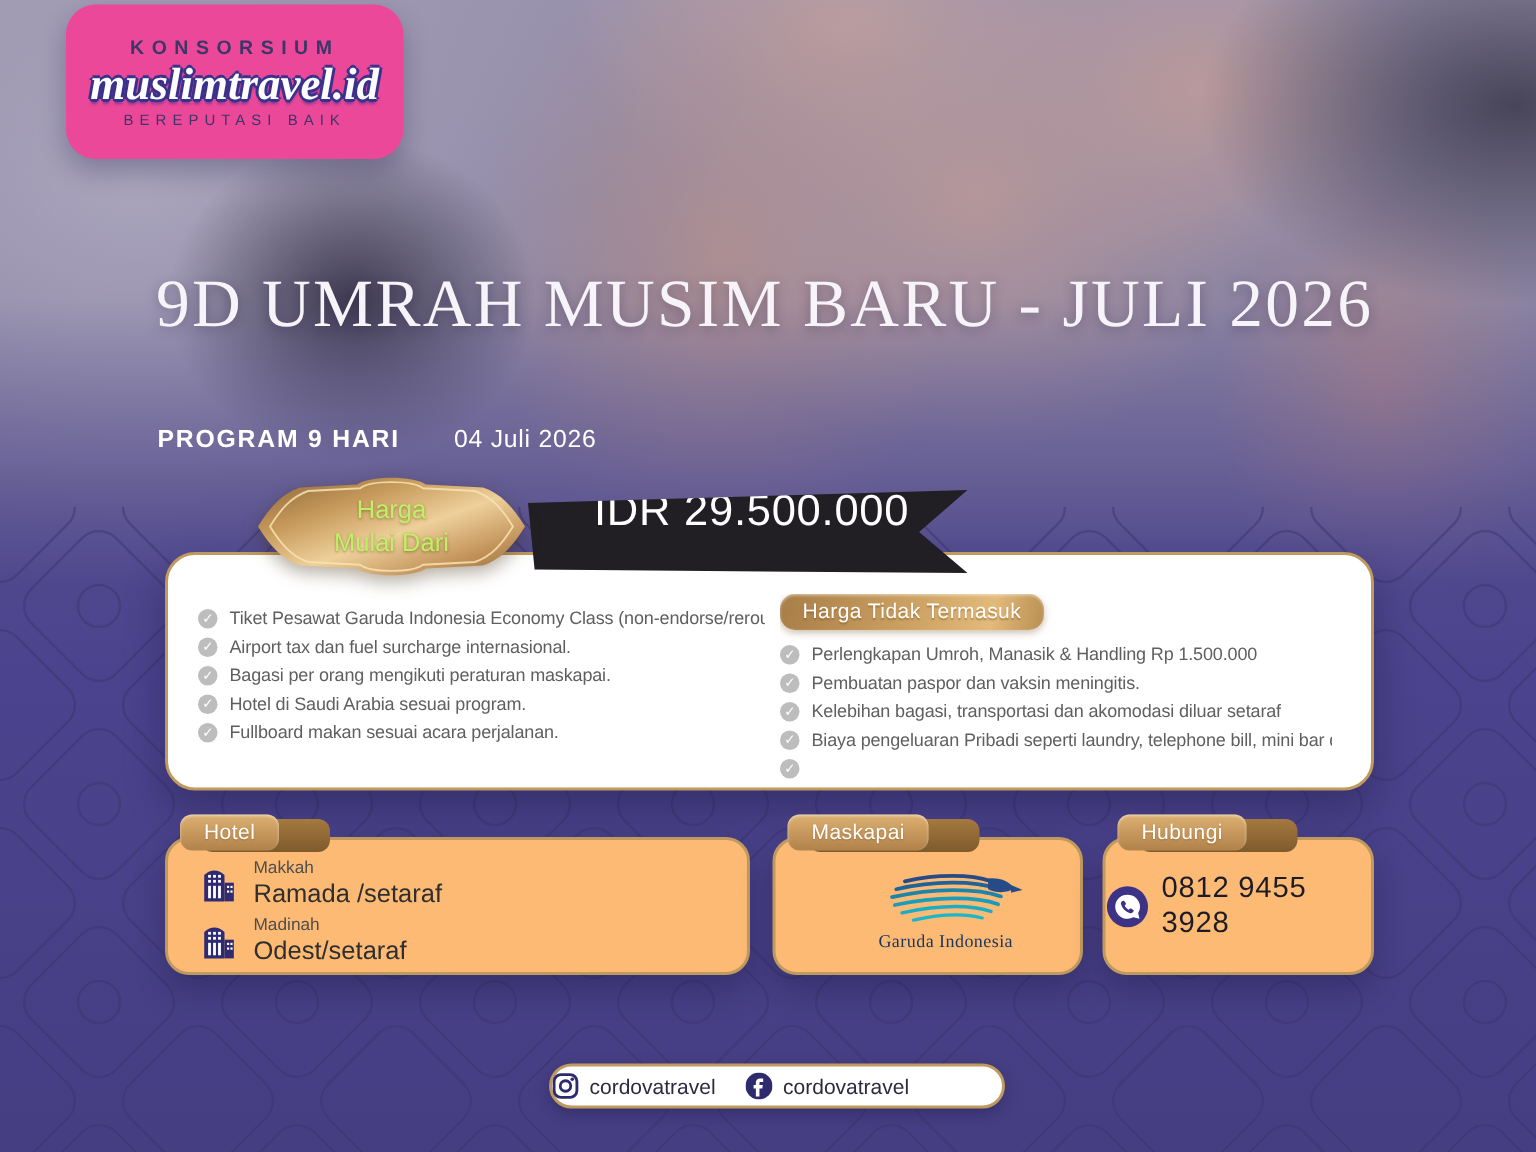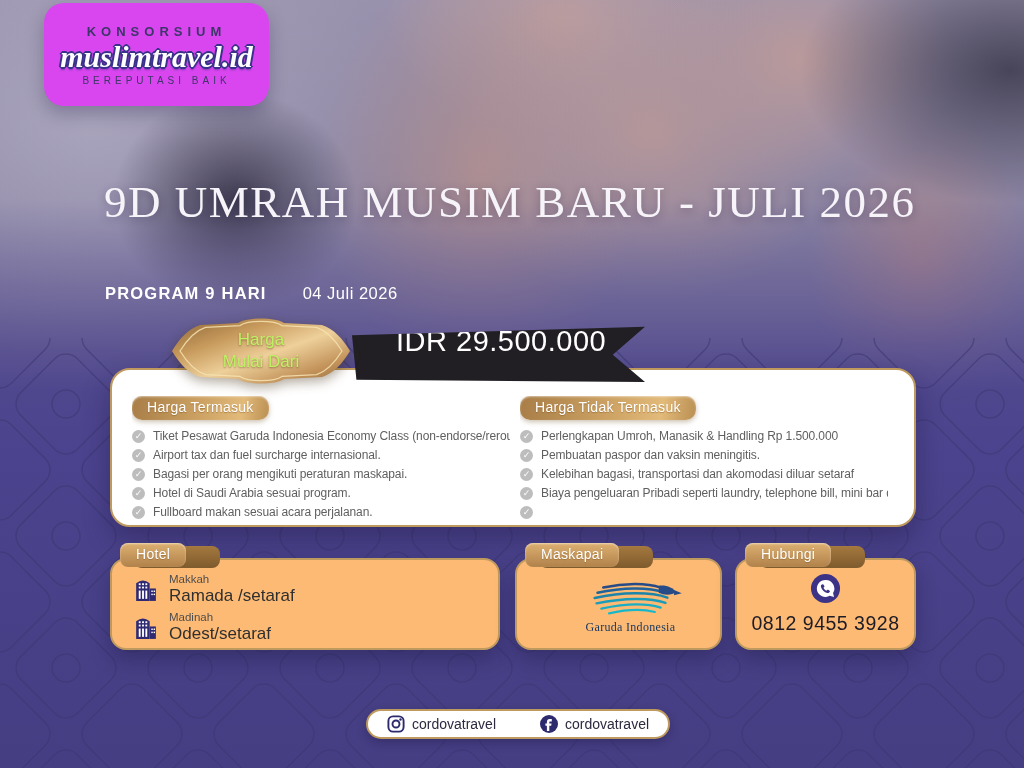--- a/index.html
+++ b/index.html
@@ -27,21 +27,21 @@
     background:linear-gradient(180deg,
       rgba(77,69,143,.10) 0%, rgba(77,69,143,.12) 26%,
       rgba(76,68,142,.50) 40%, rgba(75,67,141,.92) 51%,
       #4b438d 59%, #453e83 100%);
   }
   .pattern-svg{ position:absolute; left:0; bottom:0; }
 
   
   .logo-badge{
     position:absolute; left:44px; top:3px; width:225px; height:103px;
-    background:#d946ef; border-radius:20px; z-index:5;
+    background:#ec4899; border-radius:20px; z-index:5;
     box-shadow:0 8px 18px rgba(25,20,60,.28);
     display:flex; flex-direction:column; align-items:center; justify-content:center; gap:3px;
   }
   .logo-konsorsium{ font-size:13px; letter-spacing:5px; color:#3d3668; font-weight:600; }
   .logo-brand{
     font-family:"Liberation Serif", serif; font-style:italic; font-weight:700;
     font-size:30px; line-height:1; color:#fdfcff;
     text-shadow:-2px 0 #3a318a, 2px 0 #3a318a, 0 -2px #3a318a, 0 2px #3a318a,
       -1px -1px #3a318a, 1px -1px #3a318a, -1px 1px #3a318a, 1px 1px #3a318a, 0 3px 2px rgba(58,49,138,.6);
   }
@@ -122,28 +122,28 @@
     box-shadow:inset 0 1px 2px rgba(255,255,255,.5);
     text-shadow:0 1px 1px rgba(120,80,25,.45);
   }
   .hotel-body{ padding:13px 0 0 20px; display:flex; flex-direction:column; gap:5px; }
   .hotel-row{ display:flex; align-items:center; gap:10px; }
   .hotel-text{ display:flex; flex-direction:column; }
   .hotel-city{ font-size:11.5px; color:#4e4e4e; line-height:1.1; }
   .hotel-name{ font-size:17px; color:#2f2f2f; line-height:1.2; }
   .airline-body{ height:100%; display:flex; flex-direction:column; align-items:center; justify-content:center; padding-top:4px;padding-left:24px; }
   .airline-name{ font-family:"Liberation Serif", serif; font-size:12px; color:#16355f; letter-spacing:.3px; margin-top:-2px; }
-  .contact-body{ height:100%; display:flex; align-items:center; justify-content:center; gap:8px;flex-direction:column; }
+  .contact-body{ height:100%; display:flex; align-items:center; justify-content:center; gap:8px; }
   .phone-number{ font-size:19.5px; color:#1d1c26; font-weight:500; letter-spacing:.5px; }
 
   
   .social-bar{
     position:absolute; left:366px; top:709px; width:304px; height:30px; z-index:5;
     background:#fff; border:2px solid #bf9a5e; border-radius:17px;
-    display:flex; align-items:center; justify-content:center; gap:44px;
+    display:flex; align-items:center; justify-content:flex-start; gap:20px;
     box-shadow:0 4px 10px rgba(22,18,55,.3);
   }
   .social-item{ display:flex; align-items:center; gap:7px; font-size:14px; color:#2b2a40; }
 </style>
 </head>
 <body>
 
 <div class="poster">
 
   <div class="photo"></div>
@@ -195,21 +195,20 @@
       <path fill="none" stroke="#f7e3b2" stroke-width="1.4" opacity="0.85" transform="translate(97 38) scale(0.91) translate(-97 -38)" d="M8 38 C16 25 24 16 36 12 L74 10 C82 4 112 4 120 10 L158 12 C170 16 178 25 186 38 C178 51 170 60 158 64 L120 66 C112 72 82 72 74 66 L36 64 C24 60 16 51 8 38 Z"></path>
     </svg>
     <div class="price-badge-text">
       <span>Harga</span>
       <span>Mulai Dari</span>
     </div>
   </div>
 
   <div class="main-card">
     <div class="col col-left">
-      <span class="pill">Harga Termasuk</span>
       <div class="items">
         <div class="item">
             <span class="check"></span>
             <span>Tiket Pesawat Garuda Indonesia Economy Class (non-endorse/reroute/ref</span>
           </div>
         <div class="item">
             <span class="check"></span>
             <span>Airport tax dan fuel surcharge internasional.</span>
           </div>
         <div class="item">

